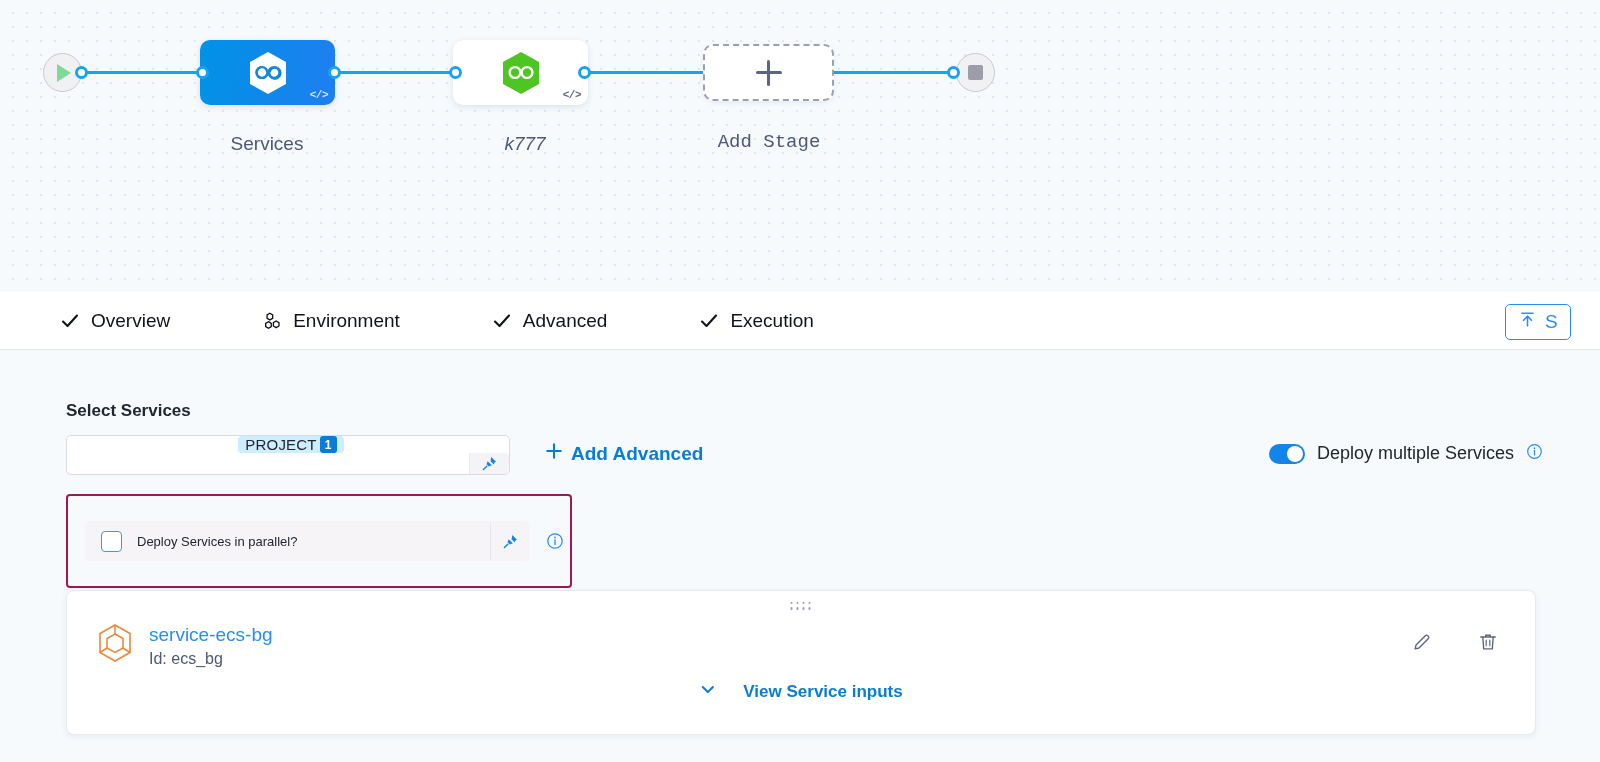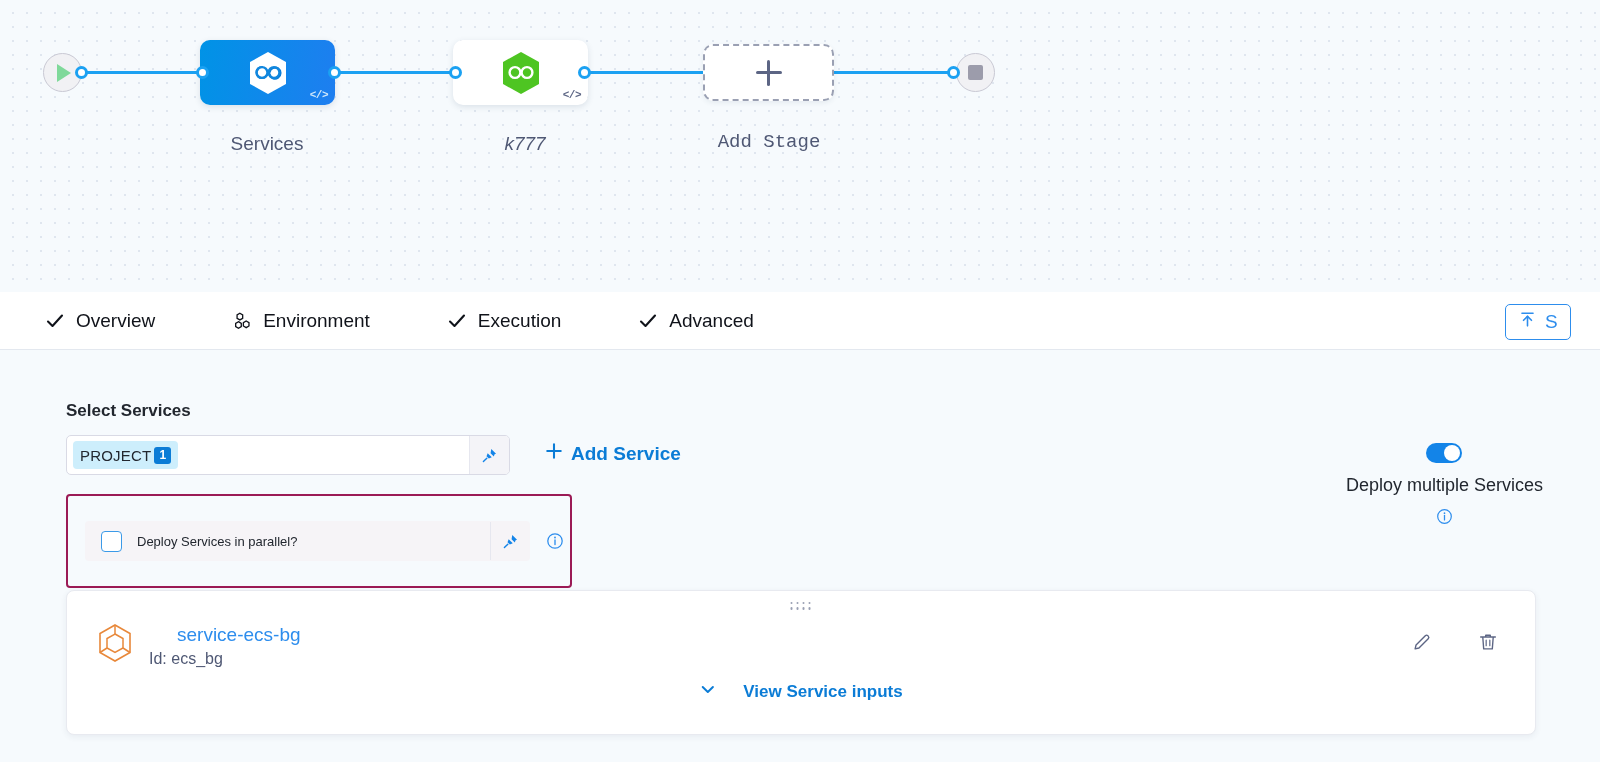--- a/index.html
+++ b/index.html
@@ -72,21 +72,21 @@
 
   .node-label {
     position: absolute; top: 133px; text-align: center;
     font-size: 19px; color: #4f5874; width: 200px;
   }
 
   
   .tabbar {
     position: absolute; left: 0; top: 292px; width: 1600px; height: 58px;
     background: #ffffff; border-bottom: 1px solid #e3e8ef;
-    display: flex; align-items: stretch;
+    display: flex; align-items: stretch; gap: 15px;
   }
   .tab {
     display: flex; align-items: center; gap: 10px;
     padding: 0 14px; height: 58px; cursor: pointer; position: relative;
     font-size: 19px; color: #10131a;
   }
   .tab.active { font-weight: 700; }
   .tab.active::after {
     content: ""; position: absolute; left: 0; right: 0; bottom: 0;
     height: 3px; background: #0b7cd6;
@@ -107,21 +107,21 @@
     background: #f6fafd;
   }
   .section-title {
     position: absolute; left: 66px; top: 51px;
     font-size: 17px; font-weight: 700; color: #22272f; text-align: center;
   }
 
   .svc-select {
     position: absolute; left: 66px; top: 85px; width: 444px; height: 40px;
     background: #fff; border: 1px solid #d9dae5; border-radius: 5px;
-    display: flex; align-items: center;
+    display: flex; align-items: center; flex-direction: column;
   }
   .chip {
     margin-left: 6px; height: 28px; background: #cdeefc; border-radius: 4px;
     display: flex; align-items: center; gap: 3px; padding: 0 7px;
     font-size: 15px; color: #22272f; letter-spacing: 0.2px;
   }
   .chip-badge {
     background: #0b7cd6; color: #fff; border-radius: 3px;
     min-width: 17px; height: 17px; font-size: 12px; font-weight: 700;
     display: flex; align-items: center; justify-content: center; padding: 0 3px;
@@ -134,21 +134,21 @@
   }
 
   .add-service {
     position: absolute; left: 545px; top: 92px;
     display: flex; align-items: center; gap: 8px;
     color: #0b7cd6; font-size: 19px; font-weight: 700;
   }
 
   .toggle-row {
     position: absolute; right: 57px; top: 93px;
-    display: flex; align-items: center; gap: 12px; flex-direction: column;
+    display: flex; align-items: center; gap: 12px;
   }
   .toggle {
     width: 36px; height: 20px; border-radius: 10px; background: #1384e8; position: relative;
   }
   .toggle .knob {
     position: absolute; right: 2px; top: 2px; width: 16px; height: 16px;
     border-radius: 50%; background: #fff;
   }
   .toggle-label { font-size: 18px; color: #22272f; }
 
@@ -177,21 +177,21 @@
     background: #fff; border: 1px solid #e8eaf0; border-radius: 8px;
     box-shadow: 0 2px 6px rgba(40,60,90,0.07);
   }
   .drag-dots {
     position: absolute; left: 50%; transform: translateX(-50%); top: 11px;
     display: grid; grid-template-columns: repeat(4, 3px); gap: 3px;
   }
   .drag-dots i { display: block; width: 2.4px; height: 2.4px; border-radius: 50%; background: #9aa0b3; }
 
   .svc-info { position: absolute; left: 30px; top: 32px; display: flex; gap: 16px; align-items: flex-start; }
-  .svc-name { font-size: 19px; color: #2d8ded; line-height: 1.25; margin-left: 28px; }
+  .svc-name { font-size: 19px; color: #2d8ded; line-height: 1.25; }
   .svc-id { font-size: 16px; color: #4f5874; margin-top: 3px; }
 
   .view-inputs {
     position: absolute; left: 50%; transform: translateX(-50%); top: 90px;
     display: flex; align-items: center; gap: 27px;
     color: #0b7cd6; font-size: 17px; font-weight: 700;
   }
 
   .card-actions { position: absolute; right: 36px; top: 40px; display: flex; gap: 44px; align-items: center; }
 </style>
@@ -275,30 +275,30 @@
       </span>
       <span>Environment</span>
     </div>
 
     <div class="tab" style="margin-left:48px">
       <span class="tab-icon">
         <svg width="20" height="20" viewBox="0 0 20 20">
             <path d="M3 10.5 L7.5 15 L17 4.5" fill="none" stroke="#10131a" stroke-width="2.1" stroke-linecap="round" stroke-linejoin="round"></path>
           </svg>
       </span>
-      <span>Execution</span>
+      <span>Advanced</span>
     </div>
 
     <div class="tab" style="margin-left:48px">
       <span class="tab-icon">
         <svg width="20" height="20" viewBox="0 0 20 20">
             <path d="M3 10.5 L7.5 15 L17 4.5" fill="none" stroke="#10131a" stroke-width="2.1" stroke-linecap="round" stroke-linejoin="round"></path>
           </svg>
       </span>
-      <span>Advanced</span>
+      <span>Execution</span>
     </div>
   </div>
 
   <div class="save-btn">
     <span>
       <svg width="19" height="19" viewBox="0 0 24 24">
         <path d="M5 4h14" stroke="#2d8ded" stroke-width="2" stroke-linecap="round"></path>
         <path d="M12 20V8" stroke="#2d8ded" stroke-width="2" stroke-linecap="round"></path>
         <path d="M7 13l5-5 5 5" fill="none" stroke="#2d8ded" stroke-width="2" stroke-linecap="round" stroke-linejoin="round"></path>
       </svg>
@@ -323,21 +323,21 @@
         </svg>
       </span>
     </div>
 
     <div class="add-service">
       <span>
         <svg width="18" height="18" viewBox="0 0 20 20">
           <path d="M10 2.5v15M2.5 10h15" stroke="#0b7cd6" stroke-width="2.3" stroke-linecap="round"></path>
         </svg>
       </span>
-      <span>Add Service</span>
+      <span>Add Advanced</span>
     </div>
 
     <div class="toggle-row">
       <span class="toggle">
         <span class="knob"></span>
       </span>
       <span class="toggle-label">Deploy multiple Services</span>
       <span>
         <svg width="17" height="17" viewBox="0 0 20 20">
           <circle cx="10" cy="10" r="8" fill="none" stroke="#2d8ded" stroke-width="1.4"></circle>

